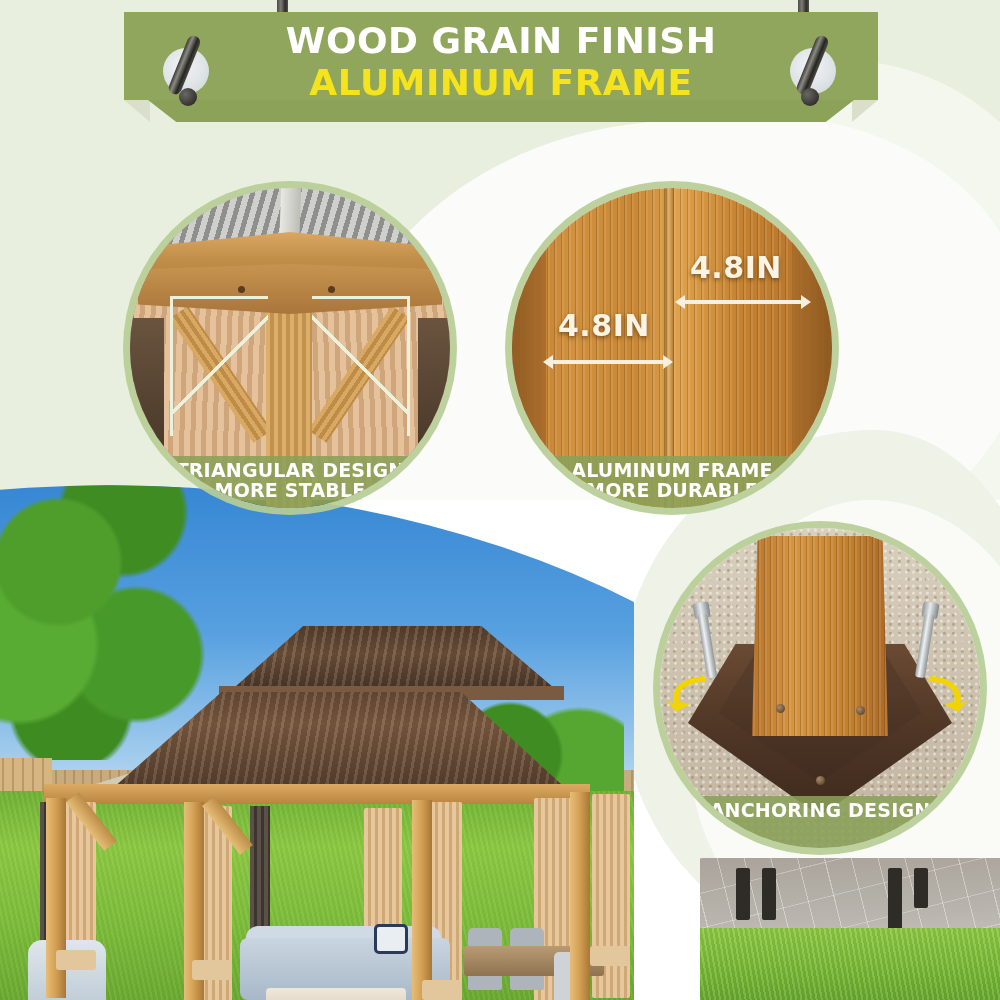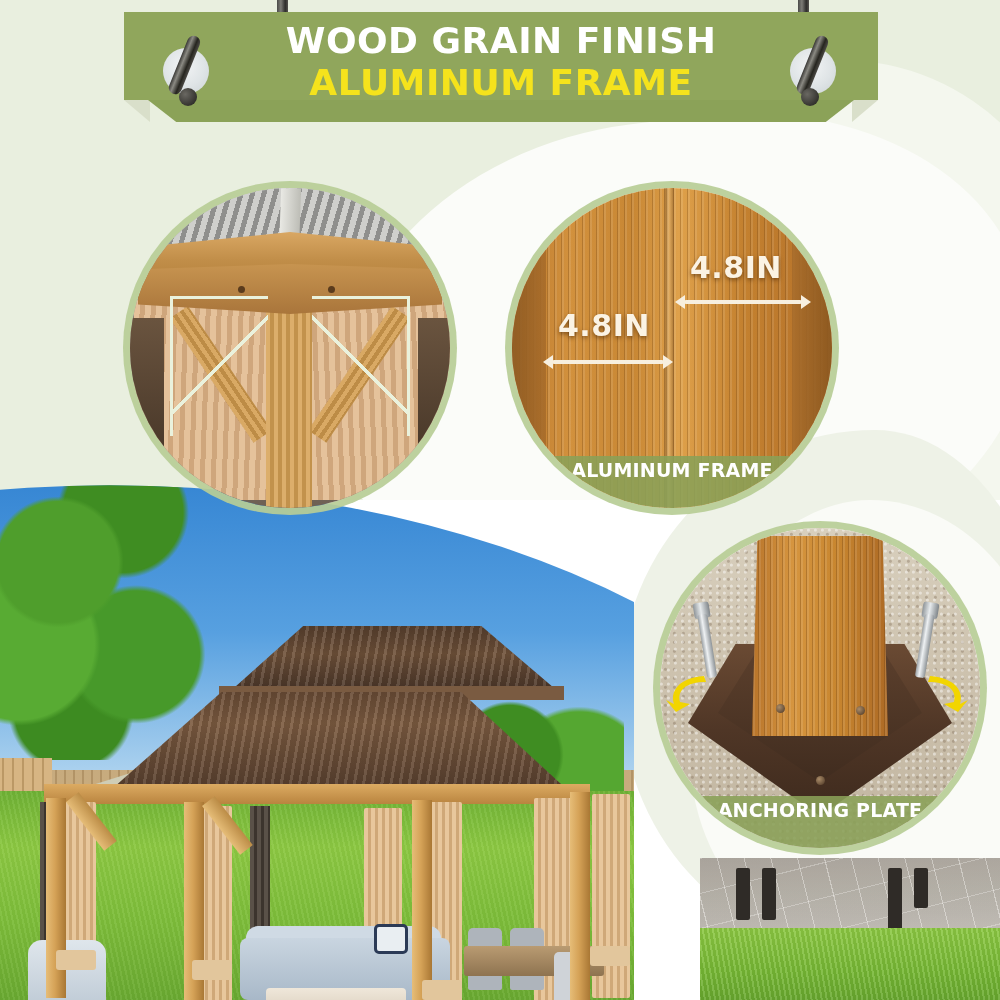--- a/index.html
+++ b/index.html
@@ -499,37 +499,42 @@
       <div class="c1-postc"></div>
       <div class="c1-fascia"></div>
       <div class="c1-fascia2"></div>
       <div class="screw" style="left:108px;top:98px;"></div>
       <div class="screw" style="left:198px;top:98px;"></div>
       <div class="c1-triLbox"></div>
       <div class="c1-triL2"></div>
       <div class="c1-triR"></div>
       <div class="c1-triR2"></div>
     </div>
+    <div class="caption">
+      <span class="l1">TRIANGULAR DESIGN</span>
+      <span class="l2">MORE STABLE</span>
+    </div>
   </div>
 
   <div class="callout" id="callout2">
     <div class="callout-inner">
       <div class="c2-wood"></div>
       <div class="c2-edgeL"></div>
       <div class="c2-edgeR"></div>
       <div class="c2-seam s1"></div>
 
       <div class="dim-label" style="left:178px;top:62px;">4.8IN</div>
       <div class="dim-arrow" style="left:172px;top:112px;width:118px;"></div>
 
       <div class="dim-label" style="left:46px;top:120px;">4.8IN</div>
       <div class="dim-arrow" style="left:40px;top:172px;width:112px;"></div>
     </div>
     <div class="caption">
       <span class="l1">ALUMINUM FRAME</span>
+      <span class="l2">MORE DURABLE</span>
     </div>
   </div>
 
   <div class="callout" id="callout3">
     <div class="callout-inner">
       <div class="c3-ground"></div>
       <div class="c3-plate"></div>
       <div class="c3-plate-in"></div>
       <div class="c3-post"></div>
       <div class="c3-screw" style="left:116px;top:176px;"></div>
@@ -550,21 +555,21 @@
             <path d="M40 8 C 14 10, 6 24, 10 36 L 2 32 L 12 44 L 26 36 L 16 34 C 13 22, 22 14, 42 14 Z" fill="#f2d500"></path>
           </svg>
       </div>
       <div class="yarrow y-right">
         <svg viewBox="0 0 46 46">
             <path d="M6 8 C 32 10, 40 24, 36 36 L 44 32 L 34 44 L 20 36 L 30 34 C 33 22, 24 14, 4 14 Z" fill="#f2d500"></path>
           </svg>
       </div>
     </div>
     <div class="caption">
-      <span class="l1">ANCHORING PLATE</span>
+      <span class="l1">ANCHORING DESIGN</span>
     </div>
   </div>
 
   <div class="banner-wrap">
     <div class="rod left"></div>
     <div class="rod right"></div>
     <div class="banner-shadowL"></div>
     <div class="banner-shadowR"></div>
     <div class="banner-lower"></div>
     <div class="banner-main"></div>

